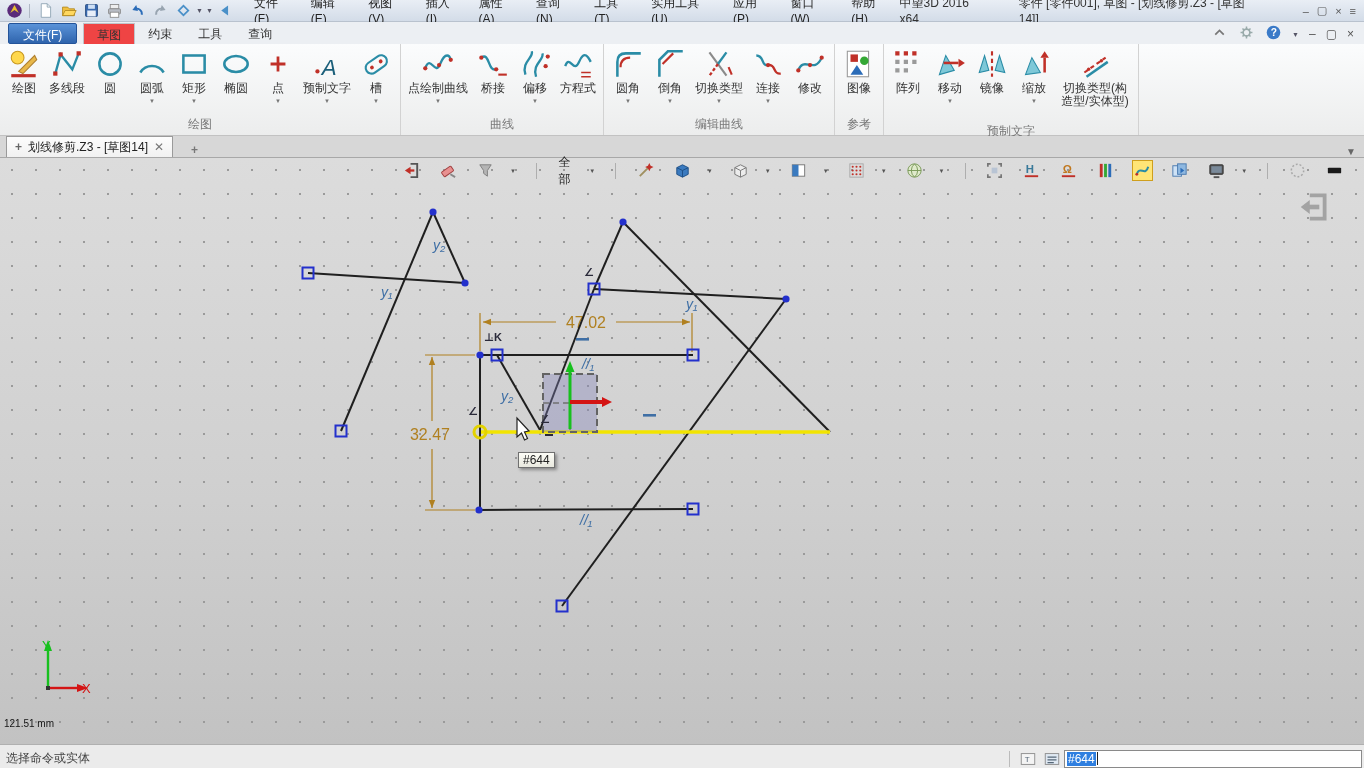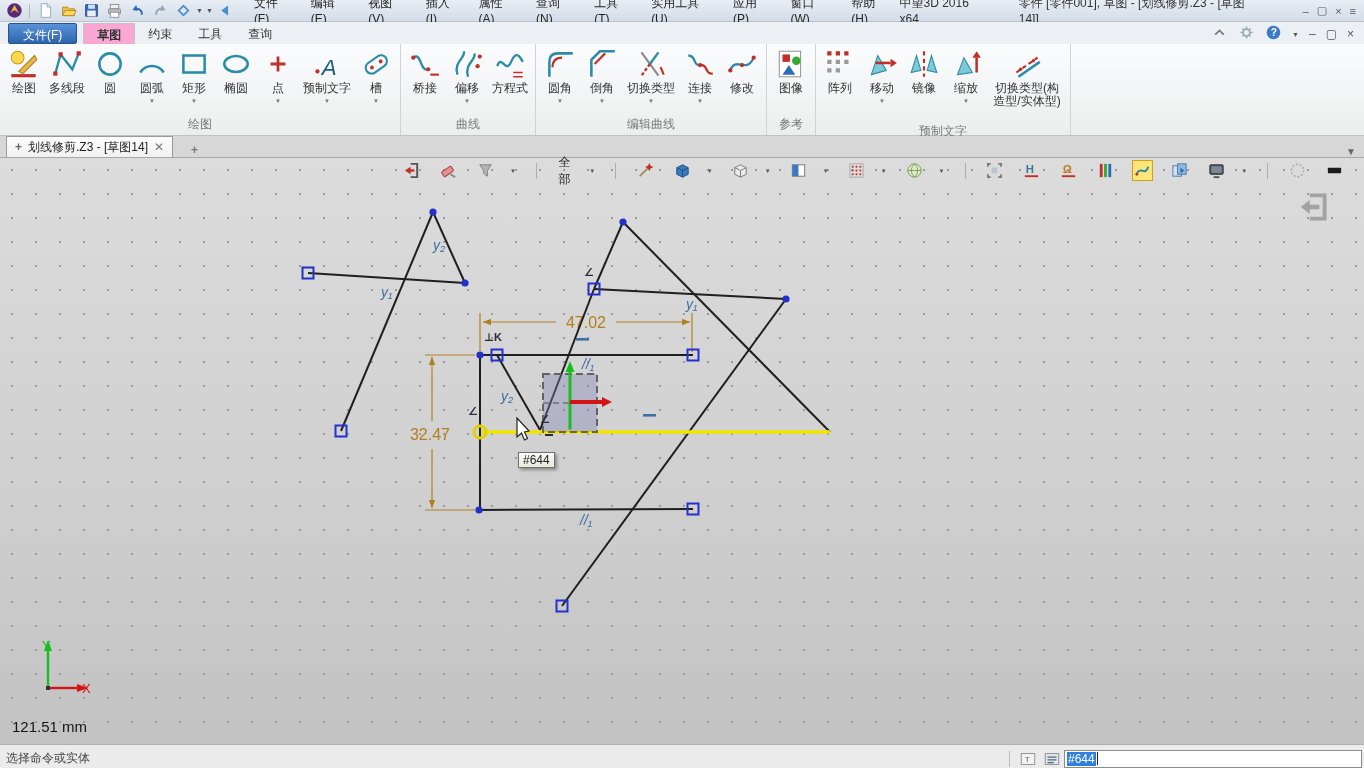--- a/index.html
+++ b/index.html
@@ -18,21 +18,21 @@
   #app-title{margin-left:auto;color:#333;}
   #doc-title{margin:0 40px 0 28px;color:#333;}
   .winbtns{display:flex;gap:8px;align-items:center;padding-right:8px;color:#555;font-size:11px;}
   .winbtns span{cursor:default;}
   
   #ribbontabs{position:absolute;left:0;top:22px;width:1364px;height:22px;
     background:#eceff3;display:flex;align-items:flex-end;font-size:12px;}
   #filebtn{margin:1px 6px 0 8px;padding:3px 14px;color:#fff;
     background:linear-gradient(#5a93d8,#2f64ad);border:1px solid #24549a;border-radius:2px;height:21px;}
   .rtab{padding:3px 13px;color:#333;height:21px;}
-  .rtab.active{background:#f9a8d4;border:1px solid #bfc4ca;border-bottom:none;font-weight:bold;}
+  .rtab.active{background:#ef4444;border:1px solid #bfc4ca;border-bottom:none;}
   #ribbonright{margin-left:auto;display:flex;align-items:center;gap:10px;padding-right:10px;color:#666;}
   
   #ribbonbody{position:absolute;left:0;top:44px;width:1364px;height:92px;
     background:linear-gradient(#fbfcfd,#eceded);border-bottom:1px solid #c2c2c2;display:flex;}
   .rgroup{display:flex;flex-direction:column;border-right:1px solid #d2d2d2;padding:2px 3px 0 3px;}
   .rrow{display:flex;flex:1;}
   .rbtn{display:flex;flex-direction:column;align-items:center;padding:1px 4px;cursor:default;}
   .ricon{width:34px;height:34px;}
   .ricon svg{display:block;}
   .rlabel{font-size:12px;color:#333;white-space:nowrap;line-height:13px;text-align:center;margin-top:1px;}
@@ -56,21 +56,21 @@
   .cvt{width:21px;height:21px;display:flex;align-items:center;justify-content:center;border:1px solid transparent;}
   .cvt.active{background:#ffe576;border:1px solid #cf9f1d;}
   .cvtsep{width:1px;height:16px;background:#aeaeae;margin:0 3px;}
   .cvcaret{font-size:6px;color:#555;margin:0 1px 0 -2px;}
   .cvlabel{font-size:12px;color:#222;padding:0 2px;}
   #bigexit{position:absolute;left:1297px;top:32px;width:34px;height:34px;opacity:.85;}
   #sketch{position:absolute;left:0;top:0;width:1364px;height:586px;}
   #tooltip{position:absolute;left:518px;top:294px;padding:0 4px;font-size:12px;color:#222;
     background:linear-gradient(#fcfcf6,#e9e9df);border:1px solid #707070;
     box-shadow:2px 2px 3px rgba(0,0,0,.35);}
-  #readout{position:absolute;left:12px;top:560px;font-size:15px;color:#141414;}
+  #readout{position:absolute;left:4px;top:560px;font-size:10px;color:#141414;}
   
   #statusbar{position:absolute;left:0;top:744px;width:1364px;height:28px;background:#ebebeb;
     border-top:1px solid #b0b0b0;display:flex;align-items:center;font-size:12px;color:#444;}
   #statusmsg{padding-left:6px;flex:1;}
   .ssep{width:1px;height:16px;background:#bbb;margin:0 6px;}
   .sicon{width:20px;height:20px;margin:0 2px;display:flex;align-items:center;justify-content:center;}
   #sinput{width:298px;height:18px;background:#fff;border:1px solid #8a8a8a;margin-right:2px;
     display:flex;align-items:center;padding-left:2px;font-size:12px;}
   #sinput .sel{background:#2f7fe0;color:#fff;padding:0 1px;}
   #sinput .caret{width:1px;height:13px;background:#222;margin-left:1px;}
@@ -281,20 +281,32 @@
               </svg>
             </div>
             <div class="rlabel">槽</div>
             <div class="rcaret">▼</div>
           </div>
         </div>
         <div class="rgl">绘图</div>
       </div>
       <div class="rgroup">
         <div class="rrow">
+          <div class="rbtn">
+            <div class="ricon">
+              <svg viewBox="0 0 32 32" width="34" height="34">
+                <path d="M4 20 C9 6 13 28 18 16 S27 8 28 12" fill="none" stroke="#2a8ca6" stroke-width="2.2"></path>
+                <circle cx="4" cy="20" r="2" fill="#c03028"></circle>
+                <circle cx="17" cy="17" r="2" fill="#c03028"></circle>
+                <circle cx="28" cy="12" r="2" fill="#c03028"></circle>
+              </svg>
+            </div>
+            <div class="rlabel">点绘制曲线</div>
+            <div class="rcaret">▼</div>
+          </div>
           <div class="rbtn">
             <div class="ricon">
               <svg viewBox="0 0 32 32" width="34" height="34">
                 <path d="M5 10 C13 4 11 24 19 21" fill="none" stroke="#2a8ca6" stroke-width="2.2"></path>
                 <circle cx="5" cy="10" r="2" fill="#c03028"></circle>
                 <circle cx="19" cy="21" r="2" fill="#c03028"></circle>
                 <path d="M21 26 H29" stroke="#c03028" stroke-width="2"></path>
               </svg>
             </div>
             <div class="rlabel">桥接</div>

